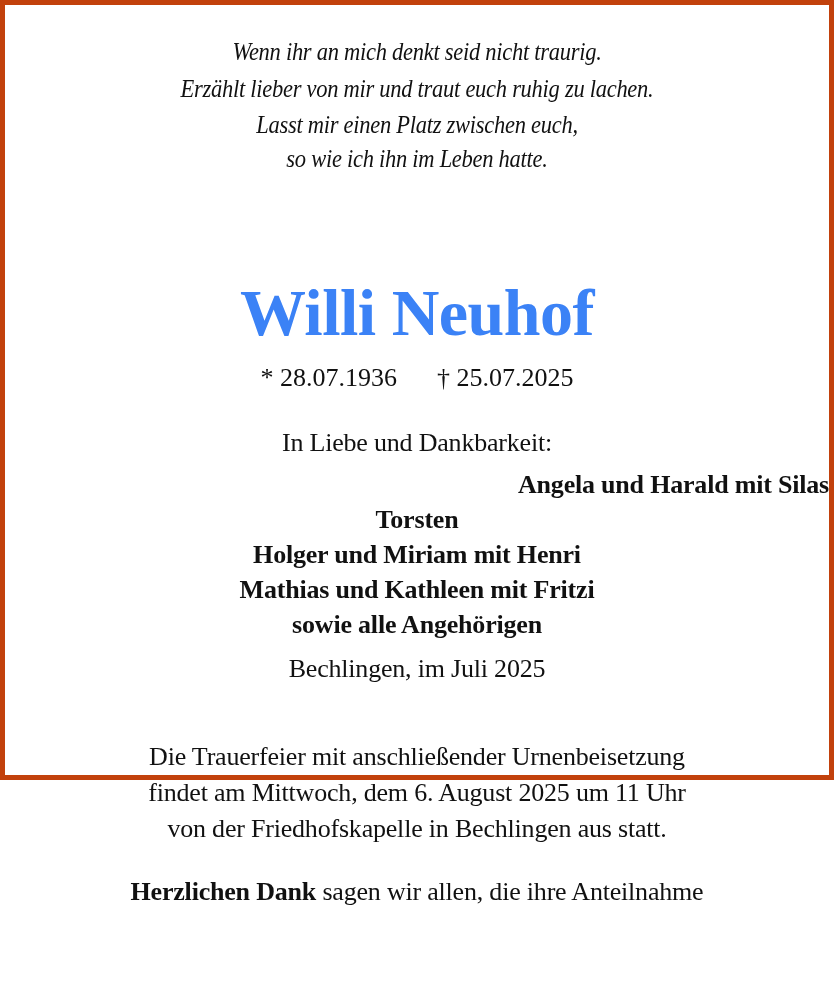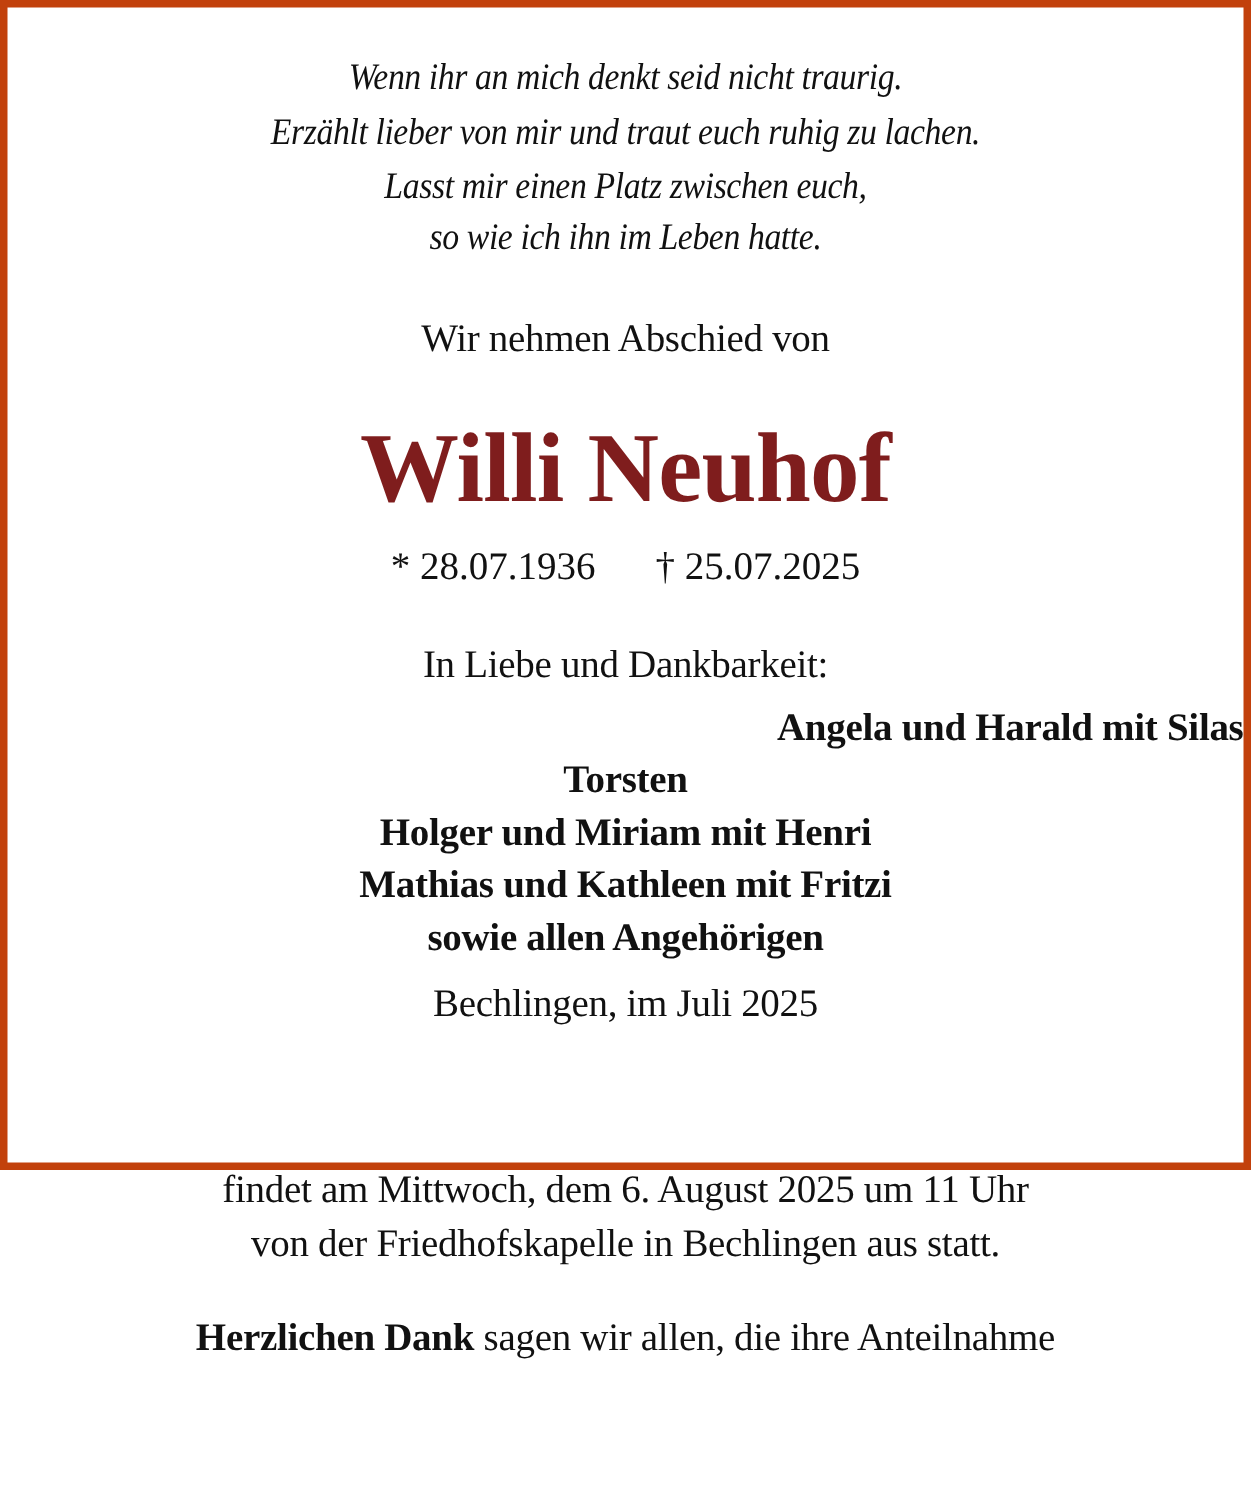--- a/index.html
+++ b/index.html
@@ -21,53 +21,53 @@
       letter-spacing: -0.3px;
       transform: scaleX(0.9);
       transform-origin: center;
     }
     .body-text { font-size: 26px; letter-spacing: -0.2px; }
     .bold { font-weight: bold; }
     .name {
       font-size: 66px;
       font-weight: bold;
       letter-spacing: -0.5px;
-      color: #7f1d1d;
+      color: #3b82f6;
     }
     .dates { font-size: 26px; }
     .dates .sep { display: inline-block; width: 40px; }
   </style>
 </head>
 <body>
 
 <div class="frame">
 
   <div class="line poem" style="top:33px;">Wenn ihr an mich denkt seid nicht traurig.</div>
   <div class="line poem" style="top:70px;">Erzählt lieber von mir und traut euch ruhig zu lachen.</div>
   <div class="line poem" style="top:106px;">Lasst mir einen Platz zwischen euch,</div>
   <div class="line poem" style="top:140px;">so wie ich ihn im Leben hatte.</div>
 
-  <div class="line body-text" style="top:206px;">Wir nehmen Abschied von</div>
 
   <div class="line name" style="top:270px;">Willi Neuhof</div>
 
   <div class="line dates" style="top:358px;">
     <span>* 28.07.1936</span><span class="sep"></span><span>† 25.07.2025</span>
   </div>
 
   <div class="line body-text" style="top:423px;">In Liebe und Dankbarkeit:</div>
 
   <div class="line body-text bold" style="top:465px;text-align:right;">Angela und Harald mit Silas</div>
   <div class="line body-text bold" style="top:500px;">Torsten</div>
   <div class="line body-text bold" style="top:535px;">Holger und Miriam mit Henri</div>
   <div class="line body-text bold" style="top:570px;">Mathias und Kathleen mit Fritzi</div>
-  <div class="line body-text bold" style="top:605px;">sowie allen Angehörigen</div>
+  <div class="line body-text bold" style="top:605px;">sowie alle Angehörigen</div>
 
   <div class="line body-text" style="top:649px;">Bechlingen, im Juli 2025</div>
 
+  <div class="line body-text" style="top:737px;">Die Trauerfeier mit anschließender Urnenbeisetzung</div>
   <div class="line body-text" style="top:773px;">findet am Mittwoch, dem 6. August 2025 um 11 Uhr</div>
   <div class="line body-text" style="top:809px;">von der Friedhofskapelle in Bechlingen aus statt.</div>
 
   <div class="line body-text" style="top:872px;">
     <span class="bold">Herzlichen Dank</span><span> sagen wir allen, die ihre Anteilnahme</span>
   </div>
 
 </div>
 
 </body></html>

